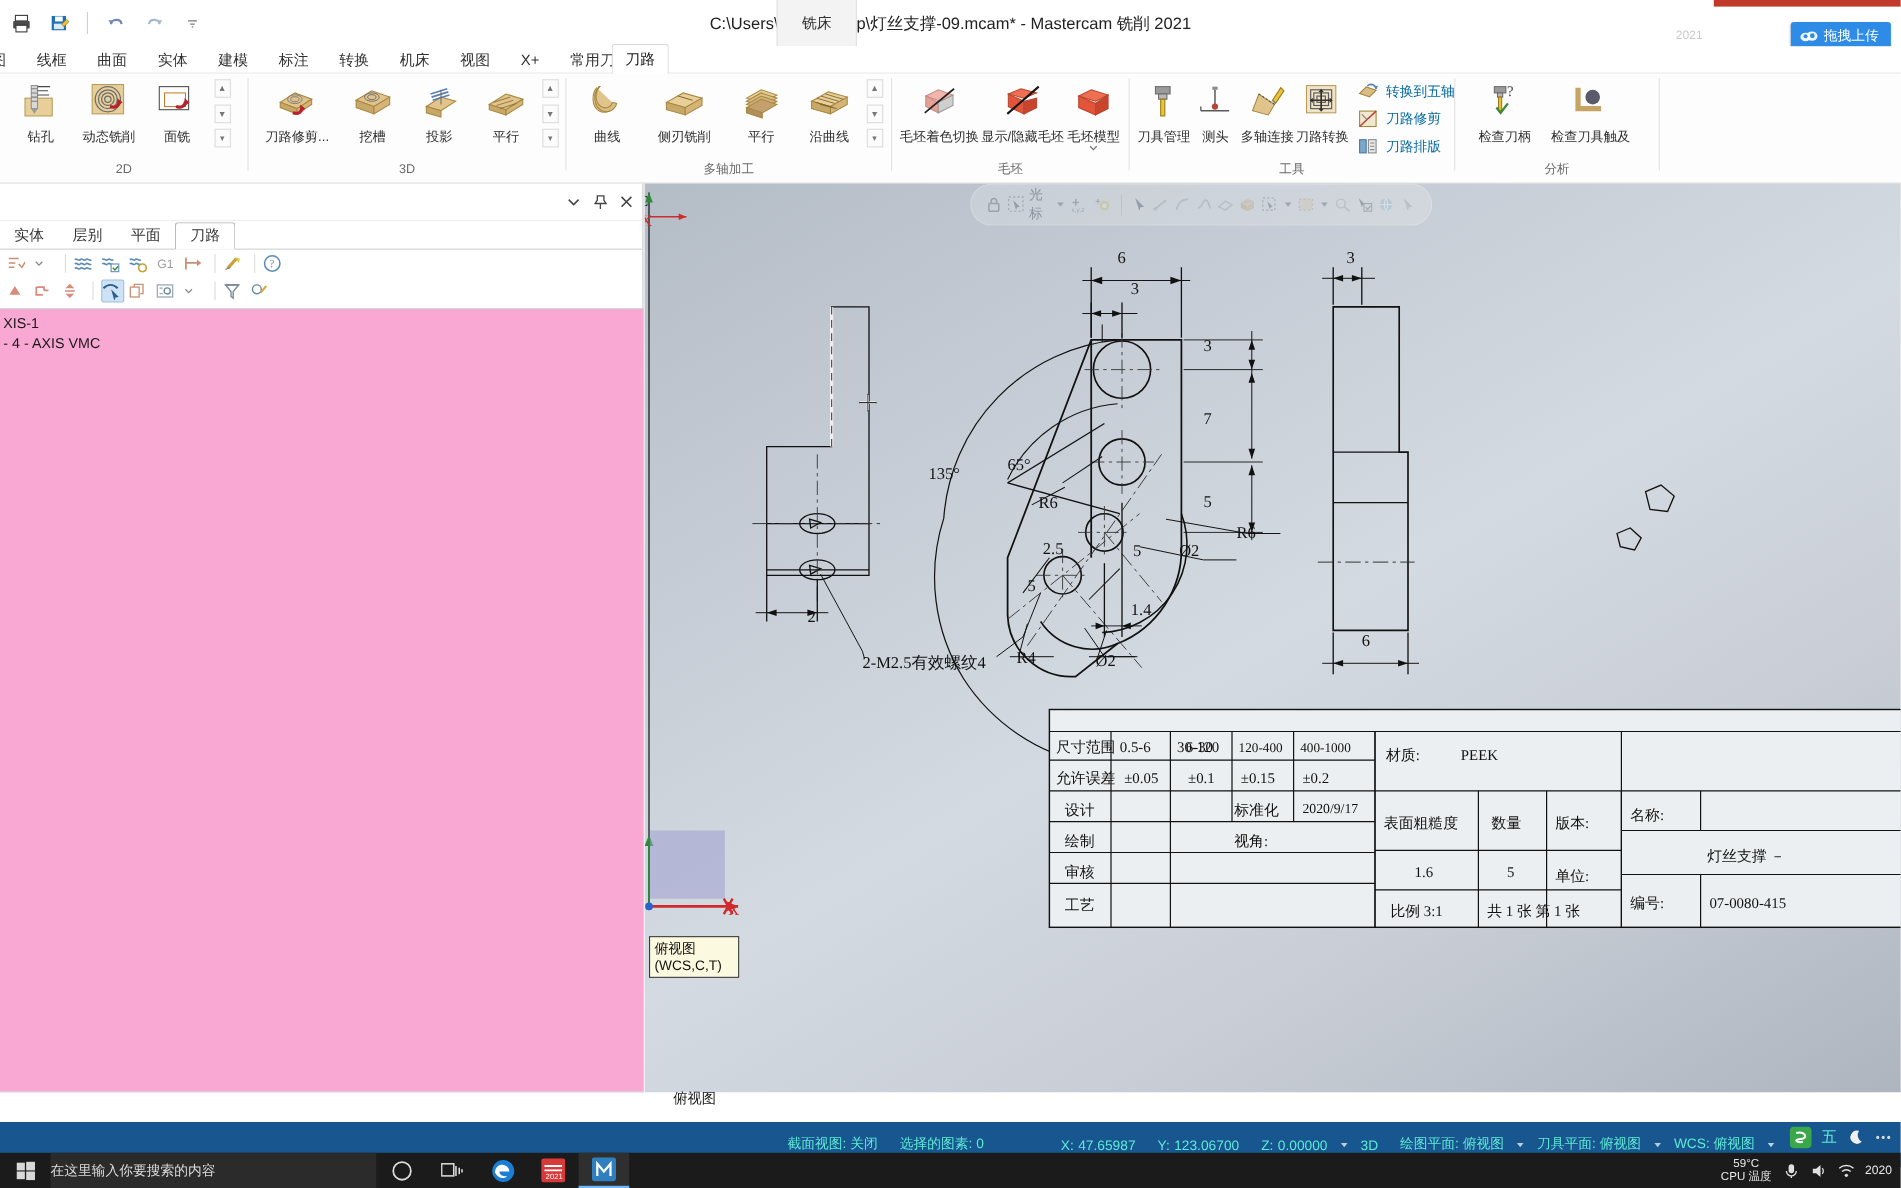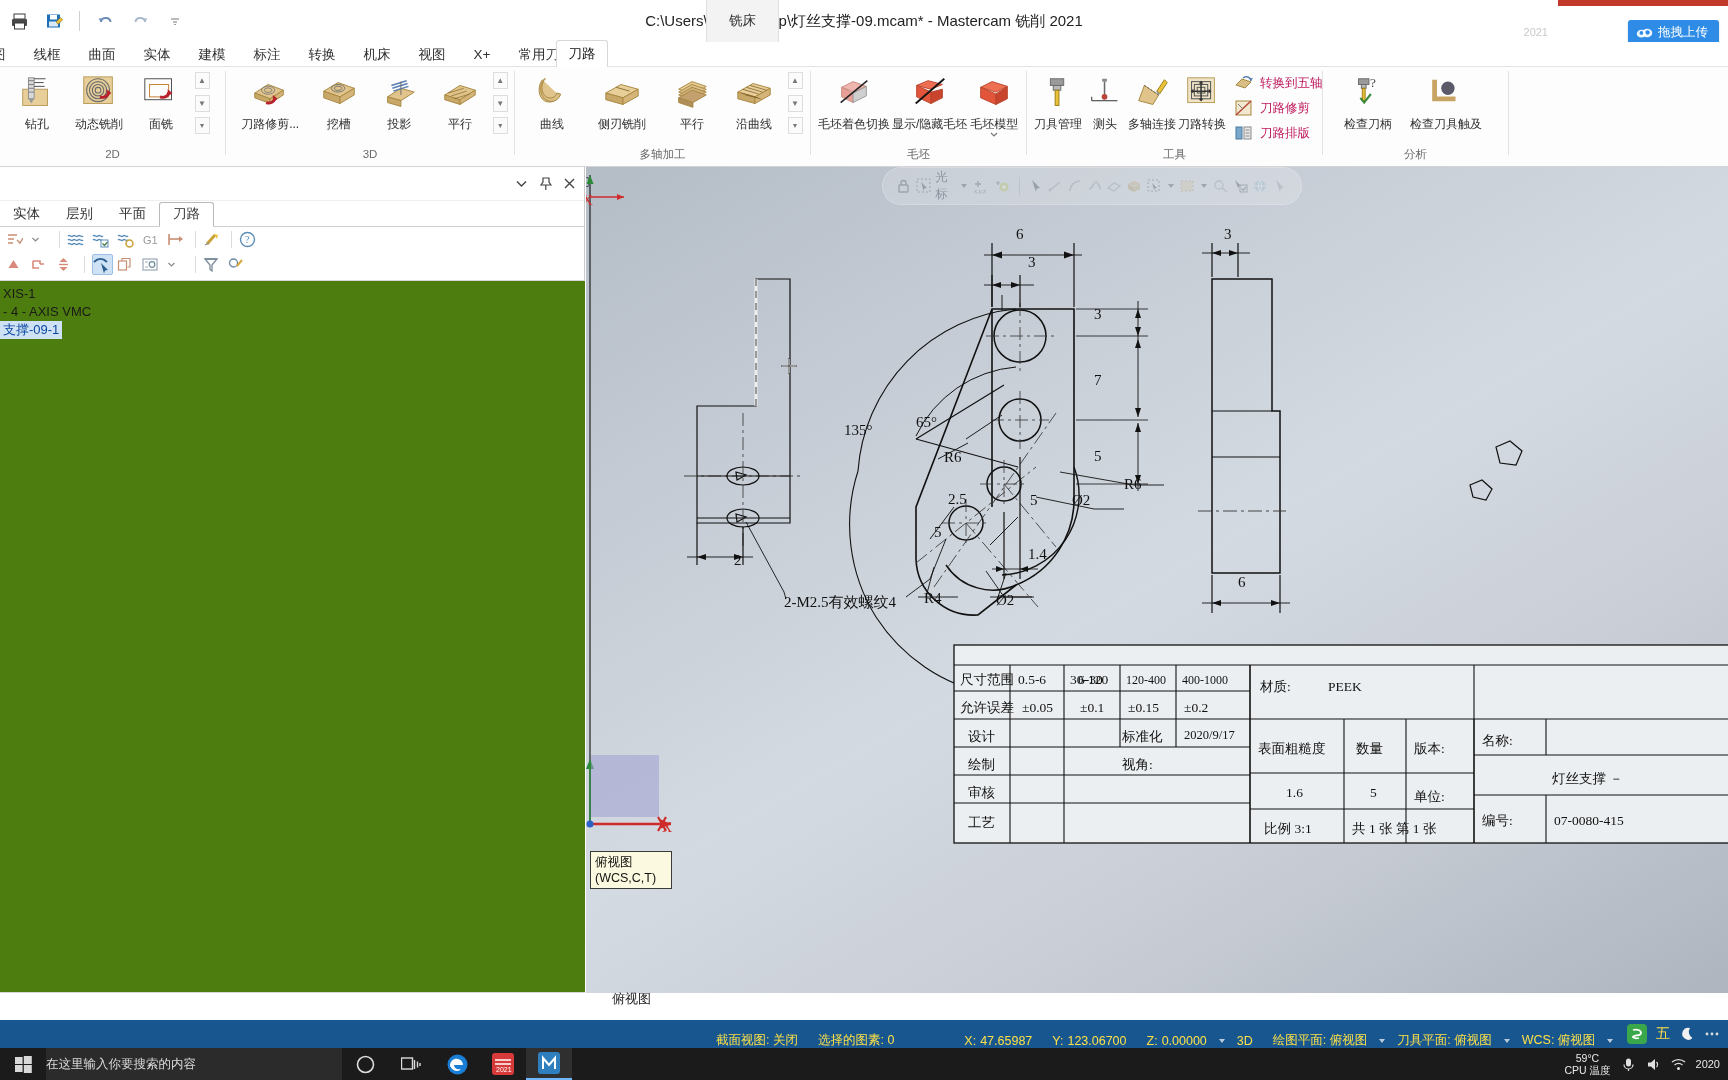--- a/index.html
+++ b/index.html
@@ -84,21 +84,21 @@
     width:16px; margin-left:2px; margin-top:2px; display:flex; flex-direction:column;
     align-items:center; justify-content:space-between; height:62px;
   }
   .spin div {
     width:15px; height:17px; display:flex; align-items:center; justify-content:center;
     font-size:8px; color:#777; border:1px solid #ddd; background:#fbfbfb;
   }
   .rowlist { display:flex; flex-direction:column; justify-content:center; height:76px; gap:1px; padding-left:4px;}
   .rowitem {
     display:flex; align-items:center; gap:5px; padding:2px 5px 2px 2px; border-radius:3px;
-    font-size:12.5px; color:#be185d; white-space:nowrap;
+    font-size:12.5px; color:#0369a1; white-space:nowrap;
   }
 
   
   .leftpanel {
     position:absolute; left:0; top:167px; width:585px; height:826px;
     background:#ffffff; border-right:1px solid #c8c8c8;
   }
   .lp-titlerow {
     height:34px; display:flex; align-items:center; justify-content:flex-end;
     padding-right:8px; gap:11px; border-bottom:1px solid #efefef;
@@ -111,21 +111,21 @@
   .lp-tab.sel {
     border:1px solid #b9b9b9; border-bottom:1px solid #fff; background:#fff;
     border-radius:3px 3px 0 0; margin-bottom:-1px;
   }
   .lp-toolrow { display:flex; align-items:center; gap:4px; height:25px; padding:3px 6px; }
   .tbtn { width:21px; height:21px; display:flex; align-items:center; border-radius:2px; }
   .tbtn.on { background:#cfe2f5; border:1px solid #9cc0e4; }
   .tsep { width:1px; height:17px; background:#dcdcdc; margin:0 3px; }
   .tree {
     position:absolute; left:0; top:113px; width:585px; height:713px;
-    background:#4d7c0f; border-top:1px solid #d6d6d6; border-bottom:1px solid #d6d6d6;
+    background:#f9a8d4; border-top:1px solid #d6d6d6; border-bottom:1px solid #d6d6d6;
     font-size:13px; padding-top:4px;
   }
   .tree-row { height:18px; line-height:18px; white-space:nowrap; padding-left:0; display:flex; align-items:center; }
   .tree-row .tx { padding:0 3px; }
   .tree-row.sel .tx { background:#cfe2f5; color:#0a3c72; }
   .tree-row.link .tx { color:#0b47a1; }
 
   
   .viewport {
     position:absolute; left:586px; top:167px; width:1142px; height:826px;
@@ -144,21 +144,21 @@
   .vt-car { width:0;height:0;border-left:3px solid transparent;border-right:3px solid transparent;border-top:4px solid rgba(70,80,90,.6); margin:0 3px;}
 
   .wcs-tip {
     position:absolute; left:4px; bottom:104px; width:82px; padding:2px 4px;
     background:#fbf9df; border:1px solid #3a3a3a; font-size:12.5px; color:#111; line-height:16px;
   }
 
   
   .statusbar {
     position:absolute; left:0; top:1020px; width:1728px; height:41px;
-    background:#18568f; color:#fde047; display:flex; align-items:center;
+    background:#18568f; color:#5eead4; display:flex; align-items:center;
     font-size:12.5px;
   }
   .sb { padding:0 10px; white-space:nowrap; }
   .sb-car { width:0;height:0;border-left:3px solid transparent;border-right:3px solid transparent;border-top:4px solid rgba(255,255,255,.7); margin:0 2px;}
   .sb-right { position:absolute; right:0; top:0; height:28px; display:flex; align-items:center; gap:9px; padding-right:8px; }
 
   
   .taskbar {
     position:absolute; left:0; top:1048px; width:1728px; height:32px;
     background:#1b1b1b; display:flex; align-items:center;
@@ -683,23 +683,20 @@
       </div>
     </div>
 
     <div class="tree">
       <div class="tree-row">
         <span class="tx">XIS-1</span>
       </div>
       <div class="tree-row">
         <span class="tx">- 4 - AXIS VMC</span>
       </div>
-      <div class="tree-row sel link">
-        <span class="tx">支撑-09-1</span>
-      </div>
     </div>
   </div>
 
   <div class="viewport">
 
     <div class="vp-toolbar">
       <div class="vt">
         <svg width="15" height="16" viewBox="0 0 15 16">
             <rect x="3" y="7" width="9" height="7" rx="1" fill="none" stroke="#4a5560" stroke-width="1.4"></rect>
             <path d="M5 7V5a2.5 2.5 0 015 0v2" fill="none" stroke="#4a5560" stroke-width="1.4"></path>

